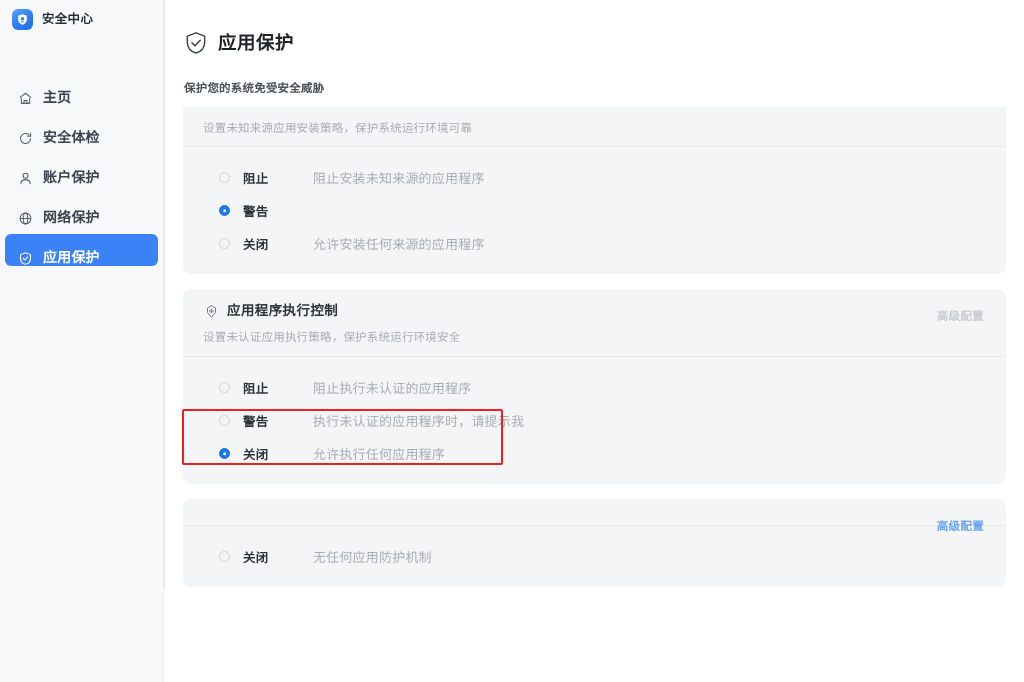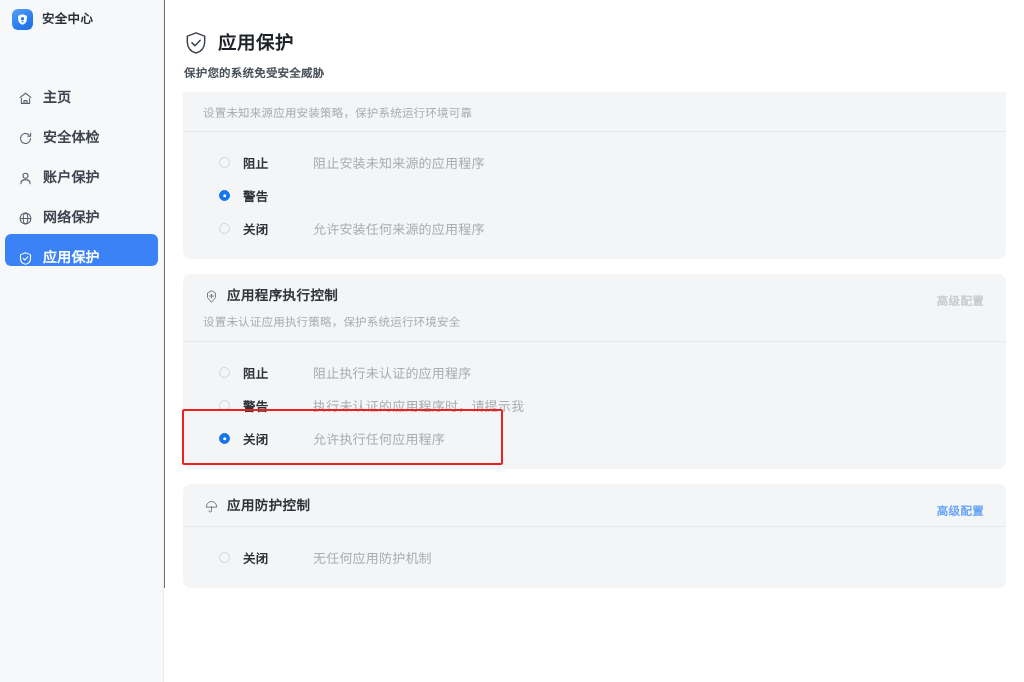--- a/index.html
+++ b/index.html
@@ -11,21 +11,21 @@
     overflow: hidden;
     background: #ffffff;
     font-family: "Liberation Sans", "DejaVu Sans", sans-serif;
     -webkit-font-smoothing: antialiased;
   }
 
   .app {
     position: relative;
     width: 1024px;
     height: 588px;
-    background: #737373;
+    background: #e5e5e5;
   }
 
   
   .sidebar {
     position: absolute;
     left: 0; top: 0;
     width: 164px;
     height: 682px;
     background: #f7f8fa;
     border-right: 1px solid #ececee;
@@ -129,21 +129,21 @@
   }
   .page-title-icon { width: 26px; height: 26px; color: #3a4049; flex:none; }
   .page-title {
     font-size: 18.5px;
     font-weight: 700;
     color: #1f2328;
     letter-spacing: .5px;
     line-height: 1;
   }
   .page-sub {
-    margin-top: 8px;
+    margin-top: 23px;
     margin-left: 1px;
     font-size: 11.5px;
     color: #4a5159;
     font-weight: 700;
     letter-spacing: .2px;
   }
 
   .cards {
     margin-top: 12px;
     padding: 0 18px 0 18px;
@@ -438,29 +438,20 @@
             <span class="radio checked"></span>
             <span class="opt-label">关闭</span>
             <span class="opt-desc">允许执行任何应用程序</span>
           </div>
 
         </div>
       </section>
 
       <section class="card">
         <div class="card-head">
-          <div class="card-head-title-row">
-            <span class="card-head-icon">
-              <svg width="15" height="15" viewBox="0 0 24 24" fill="none" stroke="currentColor" stroke-width="1.5" stroke-linecap="round" stroke-linejoin="round">
-                <path d="M3.6 12.4a8.4 8.4 0 0 1 16.8 0z"></path>
-                <path d="M12 12.4v6.4a2 2 0 0 1-4 0"></path>
-              </svg>
-            </span>
-            <span class="card-title">应用防护控制</span>
-          </div>
           <div class="adv-link enabled">高级配置</div>
         </div>
         <div class="card-divider"></div>
         <div class="options">
 
 
           <div class="option">
             <span class="radio"></span>
             <span class="opt-label">关闭</span>
             <span class="opt-desc">无任何应用防护机制</span>

